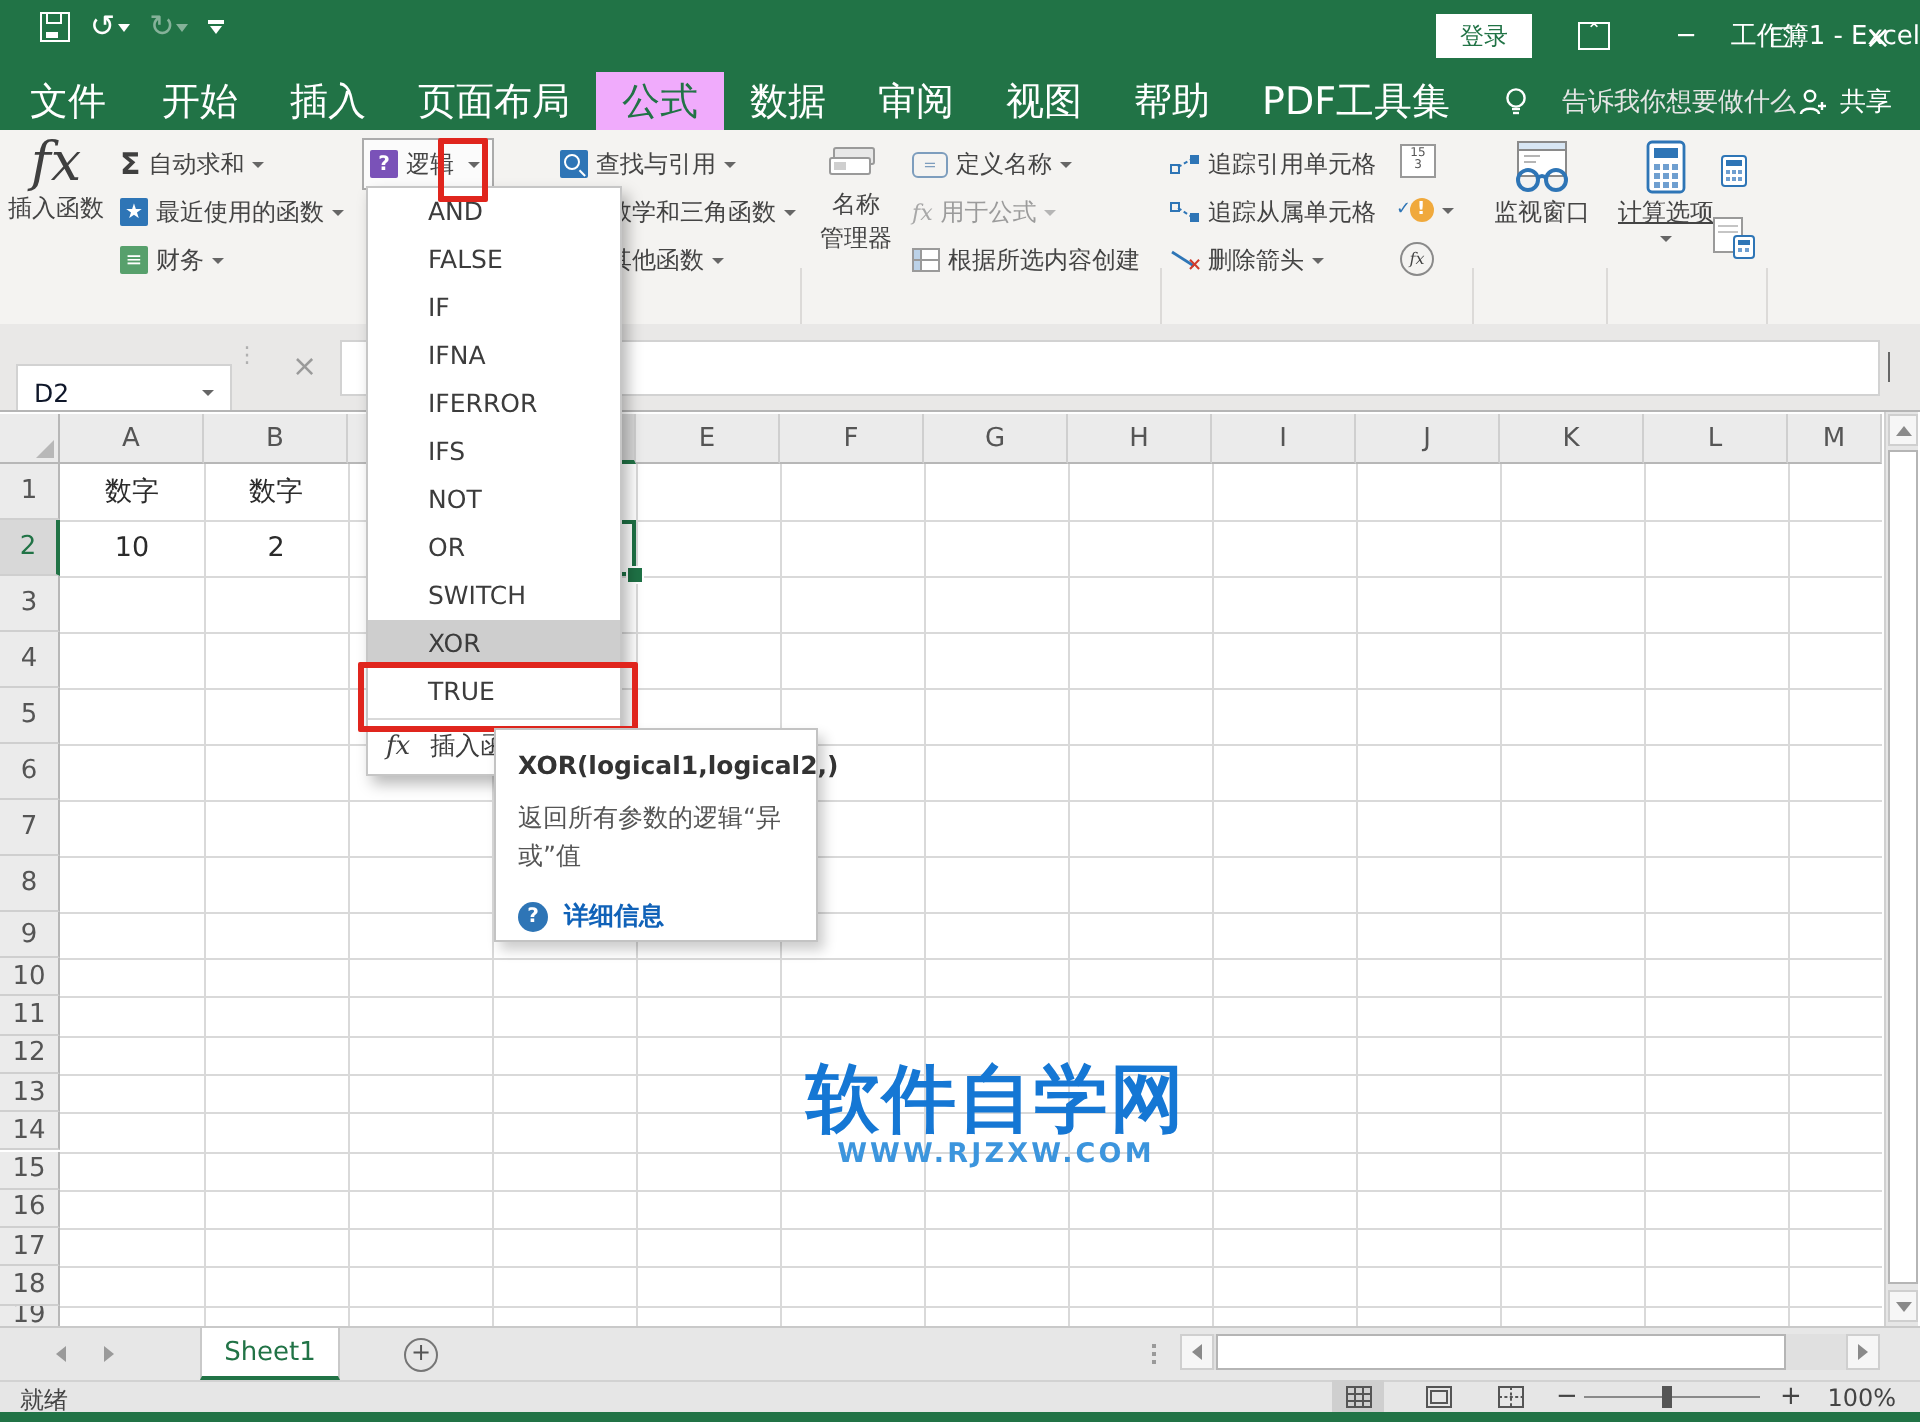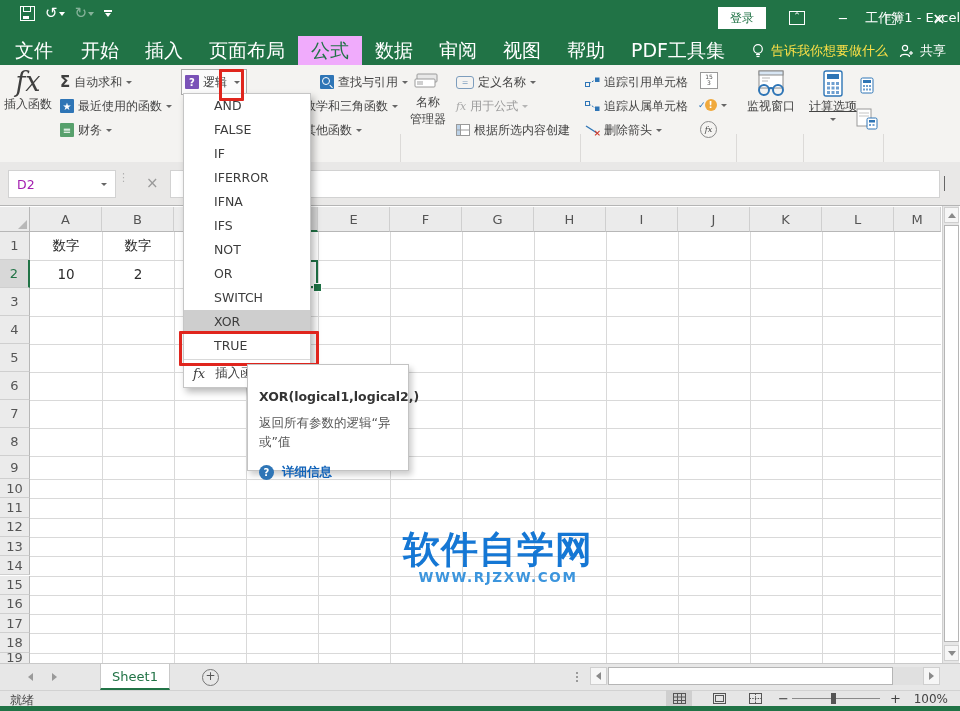--- a/index.html
+++ b/index.html
@@ -22,43 +22,43 @@
   .login{position:absolute;right:194px;top:7px;width:48px;height:22px;background:#fff;color:#217346;
          font-size:12px;display:flex;align-items:center;justify-content:center;}
   .winbtn{position:absolute;top:8px;width:22px;height:20px;display:flex;align-items:center;justify-content:center;
           color:#fff;font-size:13px;}
   .ribopt{width:14px;height:12px;border:1.2px solid #fff;display:flex;align-items:flex-start;justify-content:center;font-size:9px;line-height:9px;}
   
   .tabrow{position:absolute;left:0;top:36px;width:960px;height:29px;background:#217346;display:flex;align-items:stretch;}
   .tab{color:#fff;font-size:19px;display:flex;align-items:center;padding:0 13px;white-space:nowrap;}
   .tab.first{padding:0 15px;}
   .tab.active{background:#f0abfc;color:#217346;}
-  .tellme{display:flex;align-items:center;gap:7px;color:#fde047;font-size:13px;padding-left:14px;white-space:nowrap;}
+  .tellme{display:flex;align-items:center;gap:17px;color:#e5e5e5;font-size:13px;padding-left:14px;white-space:nowrap;}
   .share{position:absolute;right:14px;top:0;height:29px;display:flex;align-items:center;gap:6px;color:#fff;font-size:13px;}
   
   .ribbon{position:absolute;left:0;top:65px;width:960px;height:97px;background:#f4f3f1;border-bottom:1px solid #d5d3d1;}
   .rbtn{position:absolute;display:flex;align-items:center;gap:4px;white-space:nowrap;color:#444;font-size:12px;height:20px;}
   .gray{color:#9b9b9b;}
   .ic{display:inline-flex;align-items:center;justify-content:center;flex:none;}
   .box14{width:14px;height:14px;font-size:10px;color:#fff;border-radius:1px;}
   .tri{width:0;height:0;border-left:3px solid transparent;border-right:3px solid transparent;border-top:3.5px solid #666;flex:none;}
   .bigbtn{position:absolute;display:flex;flex-direction:column;align-items:center;color:#444;font-size:12px;}
   .grplabel{position:absolute;top:143px;font-size:11.5px;color:#666;text-align:center;}
   .vdiv{position:absolute;top:69px;height:87px;width:1px;background:#dcdad8;}
   .fxbig{font-family:"DejaVu Serif","Liberation Serif",serif;font-style:italic;font-size:27px;color:#3f3f3f;line-height:28px;}
   .logicalbtn{border:1px solid #ababab;background:#fbfbfb;padding:0 3px;height:24px!important;}
   .fxsmall{font-family:"DejaVu Serif","Liberation Serif",serif;font-style:italic;font-size:11px;}
   .fxcirc{width:15px;height:15px;border:1px solid #8a8a8a;border-radius:50%;font-size:8px;}
   .showfx{width:16px;height:15px;border:1px solid #999;background:#fff;font-size:6px;line-height:6px;display:flex;flex-direction:column;align-items:center;justify-content:center;color:#555;}
   .warn{width:12px;height:12px;border-radius:50%;background:#f0a93c;color:#fff;font-size:9px;font-weight:bold;display:flex;align-items:center;justify-content:center;}
   .collapse{position:absolute;right:12px;top:144px;width:10px;height:10px;border-top:2px solid #777;border-left:2px solid #777;transform:rotate(45deg);}
   
   .fbar{position:absolute;left:0;top:162px;width:960px;height:43px;background:#e9e8e7;border-bottom:1px solid #b5b5b5;}
-  .namebox{position:absolute;left:8px;top:8px;width:98px;height:26px;background:#fff;border:1px solid #d2d2d2;
-           display:flex;align-items:center;font-size:12.5px;color:#a21caf;padding-left:8px;}
+  .namebox{position:absolute;left:8px;top:20px;width:98px;height:26px;background:#fff;border:1px solid #d2d2d2;
+           display:flex;align-items:center;font-size:12.5px;color:#0f172a;padding-left:8px;}
   .namebox .tri{margin-left:auto;margin-right:8px;}
   .fdots{position:absolute;left:118px;top:13px;color:#b0b0b0;font-size:11px;letter-spacing:0;line-height:5px;}
   .fx-cancel{position:absolute;left:146px;top:12px;color:#9a9a9a;font-size:15px;}
   .ffield{position:absolute;left:170px;top:8px;width:768px;height:26px;background:#fff;border:1px solid #d2d2d2;}
   .chev{width:8px;height:8px;border-right:1.6px solid #666;border-bottom:1.6px solid #666;transform:rotate(45deg);}
   
   .gridwrap{position:absolute;left:0;top:205px;width:960px;height:458px;background:#fff;border-top:1px solid #b5b5b5;}
   .hdr{position:absolute;background:#ebebeb;color:#555;font-size:13px;display:flex;align-items:center;justify-content:center;box-sizing:border-box;}
   .colhdr{border-right:1px solid #cfcfcf;border-bottom:1px solid #b7b7b7;height:25px;top:1px;}
   .rowhdr{border-bottom:1px solid #cfcfcf;border-right:1px solid #b7b7b7;left:0;width:30px;overflow:hidden;}
@@ -100,21 +100,21 @@
   .greenstrip{position:absolute;left:0;top:706px;width:960px;height:5px;background:#217346;}
   
   .menu{position:absolute;left:183px;top:93px;width:126px;background:#fff;border:1px solid #c6c6c6;
         box-shadow:3px 4px 7px rgba(0,0,0,.28);z-index:40;padding-bottom:2px;}
   .mi{height:24px;line-height:24px;padding-left:30px;font-size:12.5px;color:#3c3c3c;}
   .mi.hl{background:#cecece;}
   .msep{height:1px;background:#d9d9d9;margin:1px 0;}
   .mi-fx{height:24px;display:flex;align-items:center;gap:10px;padding-left:9px;font-size:12.5px;color:#3c3c3c;}
   .redbox{position:absolute;border:3px solid #e0251d;z-index:50;border-radius:1px;}
   .tooltip{position:absolute;left:247px;top:364px;width:162px;height:107px;background:#fff;border:1px solid #c3c3c3;
-           box-shadow:3px 4px 6px rgba(0,0,0,.2);z-index:60;box-sizing:border-box;padding:24px 11px;}
+           box-shadow:3px 4px 6px rgba(0,0,0,.2);z-index:60;box-sizing:border-box;padding:10px 11px;}
   .tt-title{font-size:12.5px;font-weight:bold;color:#333;}
   .tt-body{font-size:12.5px;color:#555;margin-top:9px;line-height:1.55;}
   .tt-link{display:flex;align-items:center;gap:8px;margin-top:12px;}
   .qcircle{width:15px;height:15px;border-radius:50%;background:#2e75b6;color:#fff;font-size:10px;font-weight:bold;display:flex;align-items:center;justify-content:center;}
   .tt-more{font-size:12.5px;font-weight:bold;color:#1062b8;}
 </style>
 </head>
 <body>
 
 <div id="app">
@@ -207,21 +207,21 @@
       <span>财务</span>
         <span class="tri"></span>
     </div>
 
     <div class="rbtn logicalbtn" style="left:181px;top:4px;">
       <span class="ic box14" style="background:#7a52b8;font-weight:bold;">?</span>
       <span>逻辑</span>
       <span class="tri" style="margin:0 3px;"></span>
     </div>
 
-    <div class="rbtn" style="left:280px;top:7px;margin-left:40px;">
+    <div class="rbtn" style="left:280px;top:7px;">
       <span class="ic box14" style="background:#2e75b6;position:relative;">
         <span style="width:6px;height:6px;border:1.4px solid #fff;border-radius:50%;position:absolute;left:2px;top:2px;"></span>
         <span style="width:4px;height:1.4px;background:#fff;position:absolute;right:1px;bottom:2px;transform:rotate(45deg);"></span>
       </span>
       <span>查找与引用</span>
         <span class="tri"></span>
     </div>
     <div class="rbtn" style="left:286px;top:31px;">
       <span class="ic box14" style="background:#b0722f;">θ</span>
       <span>数学和三角函数</span>
@@ -479,22 +479,22 @@
     <div class="sbtn" style="left:1px;top:439px;width:15px;height:16px;">
         <span class="arr down"></span>
       </div>
   </div>
 
   <div class="menu">
     <div id="menu-mount">
         <div class="mi">AND</div>
         <div class="mi">FALSE</div>
         <div class="mi">IF</div>
+        <div class="mi">IFNA</div>
         <div class="mi">IFERROR</div>
-        <div class="mi">IFNA</div>
         <div class="mi">IFS</div>
         <div class="mi">NOT</div>
         <div class="mi">OR</div>
         <div class="mi">SWITCH</div>
         <div class="mi hl">XOR</div>
         <div class="mi">TRUE</div>
       </div>
     <div class="msep"></div>
     <div class="mi-fx">
       <span class="fxsmall" style="font-size:13px;color:#3f3f3f;">fx</span>

